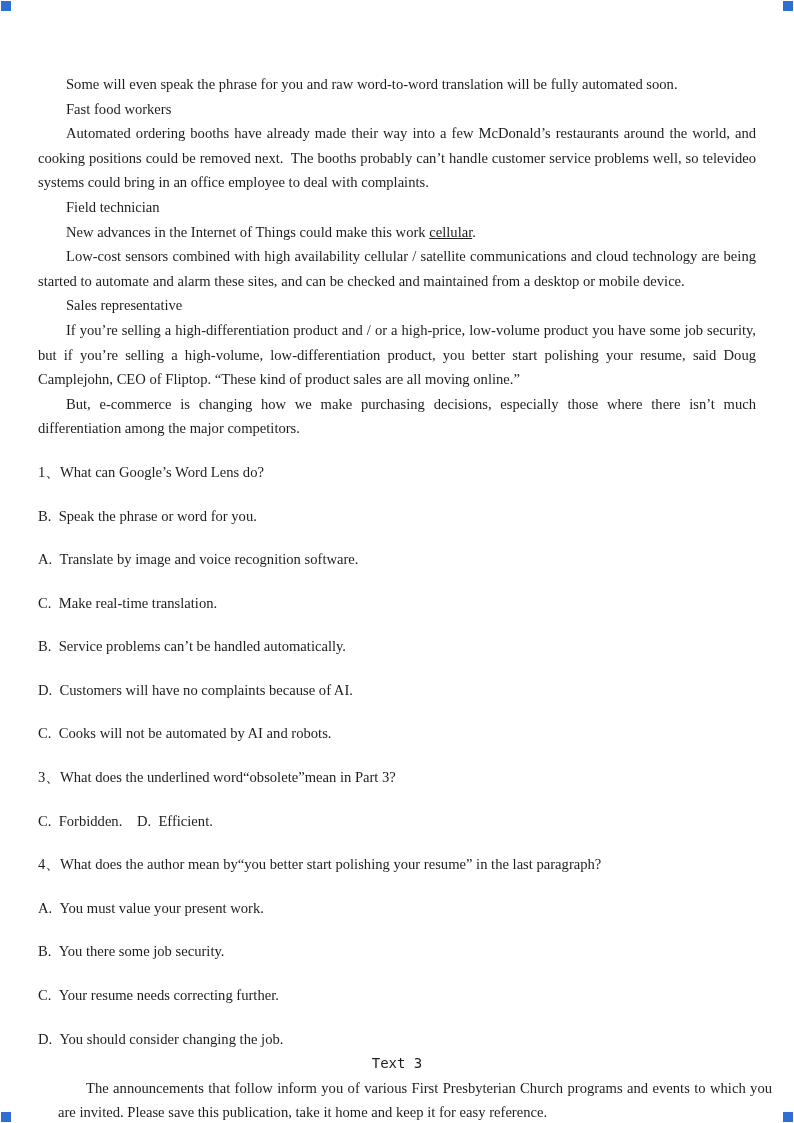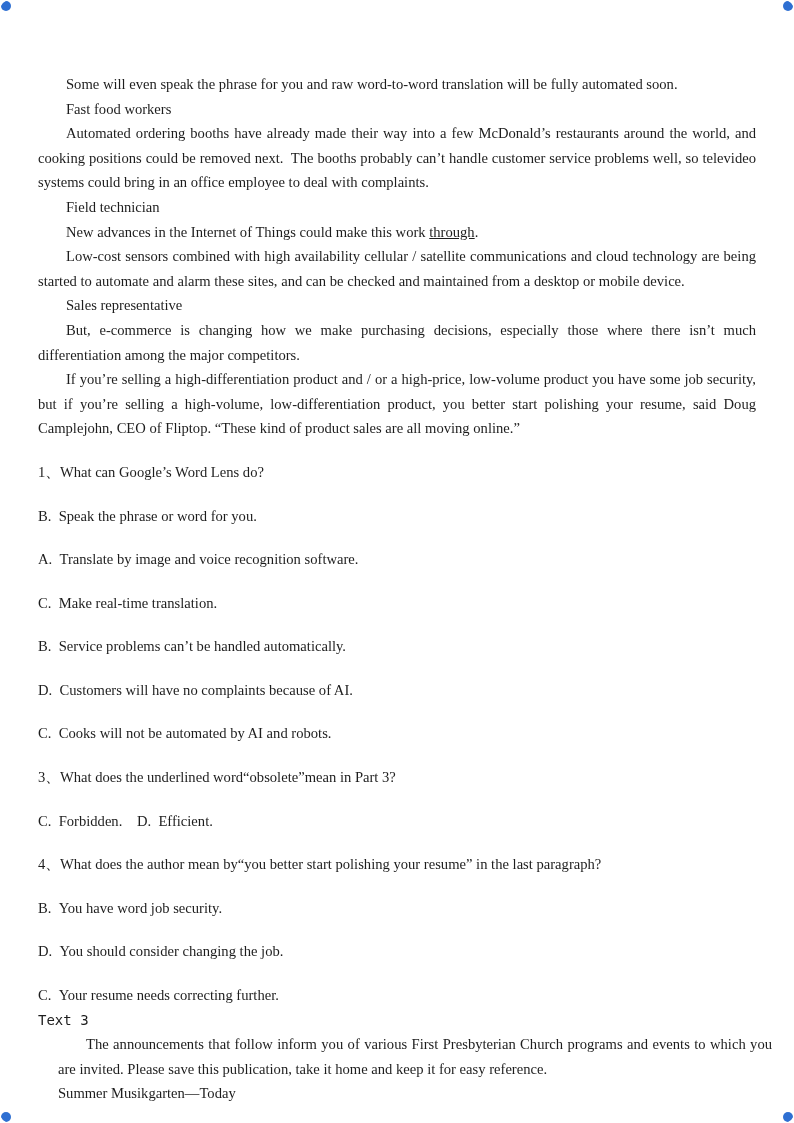--- a/index.html
+++ b/index.html
@@ -1,15 +1,15 @@
 <!DOCTYPE html>
 <html><head>
 <meta charset="utf-8">
 <style>
-  * { box-sizing: border-box; margin: 0; padding: 0; border-radius: 10px; }
+  * { box-sizing: border-box; margin: 0; padding: 0; }
   html, body {
     width: 794px; height: 1123px;
     background: #ffffff;
   }
   body {
     font-family: "Liberation Serif", "DejaVu Serif", serif;
     color: #1d1d1d;
     position: relative;
     overflow: hidden;
   }
@@ -33,56 +33,57 @@
     font-size: 14.6px;
     line-height: 24.6px;
   }
   p { margin: 0; }
   .b-para {
     text-indent: 28px;
     text-align: justify;
   }
   .b-q { text-indent: 0; margin-top: 19px; }
   .b-center {
-    text-align: left;
+    text-align: center;
     font-family: "DejaVu Sans Mono", monospace;
     font-size: 14px;
   }
   .b-offset { margin-left: 20px; width: 714px; }
   .b-plain { text-indent: 0; }
   .u { text-decoration: underline; }
 </style>
 </head>
 <body style="color: rgb(29, 29, 29); background: rgb(255, 255, 255);">
 
 <div class="page">
   <div class="corner-handle corner-tl" style="background: rgb(46, 111, 210);"></div>
   <div class="corner-handle corner-tr" style="background: rgb(46, 111, 210);"></div>
   <div class="corner-handle corner-bl" style="background: rgb(46, 111, 210);"></div>
   <div class="corner-handle corner-br" style="background: rgb(46, 111, 210);"></div>
   <div class="content" id="doc-content">
       <p class="b-para">Some will even speak the phrase for you and raw word-to-word translation will be fully automated soon.</p>
       <p class="b-para">Fast food workers</p>
       <p class="b-para">Automated ordering booths have already made their way into a few McDonald’s restaurants around the world, and cooking positions could be removed next. The booths probably can’t handle customer service problems well, so televideo systems could bring in an office employee to deal with complaints.</p>
       <p class="b-para">Field technician</p>
-      <p class="b-para"><span>New advances in the Internet of Things could make this work </span><span class="u">through</span><span>.</span></p>
+      <p class="b-para"><span>New advances in the Internet of Things could make this work </span><span class="u">cellular</span><span>.</span></p>
       <p class="b-para">Low-cost sensors combined with high availability cellular / satellite communications and cloud technology are being started to automate and alarm these sites, and can be checked and maintained from a desktop or mobile device.</p>
       <p class="b-para">Sales representative</p>
+      <p class="b-para">If you’re selling a high-differentiation product and / or a high-price, low-volume product you have some job security, but if you’re selling a high-volume, low-differentiation product, you better start polishing your resume, said Doug Camplejohn, CEO of Fliptop. “These kind of product sales are all moving online.”</p>
       <p class="b-para">But, e-commerce is changing how we make purchasing decisions, especially those where there isn’t much differentiation among the major competitors.</p>
-      <p class="b-para">If you’re selling a high-differentiation product and / or a high-price, low-volume product you have some job security, but if you’re selling a high-volume, low-differentiation product, you better start polishing your resume, said Doug Camplejohn, CEO of Fliptop. “These kind of product sales are all moving online.”</p>
       <p class="b-q">1、What can Google’s Word Lens do?</p>
       <p class="b-q">B. Speak the phrase or word for you.</p>
       <p class="b-q">A. Translate by image and voice recognition software.</p>
       <p class="b-q">C. Make real-time translation.</p>
       <p class="b-q">B. Service problems can’t be handled automatically.</p>
       <p class="b-q">D. Customers will have no complaints because of AI.</p>
       <p class="b-q">C. Cooks will not be automated by AI and robots.</p>
       <p class="b-q">3、What does the underlined word“obsolete”mean in Part 3?</p>
       <p class="b-q">C. Forbidden.  D. Efficient.</p>
       <p class="b-q">4、What does the author mean by“you better start polishing your resume” in the last paragraph?</p>
-      <p class="b-q">B. You have word job security.</p>
+      <p class="b-q">A. You must value your present work.</p>
+      <p class="b-q">B. You there some job security.</p>
+      <p class="b-q">C. Your resume needs correcting further.</p>
       <p class="b-q">D. You should consider changing the job.</p>
-      <p class="b-q">C. Your resume needs correcting further.</p>
       <p class="b-center">Text 3</p>
       <p class="b-para b-offset">The announcements that follow inform you of various First Presbyterian Church programs and events to which you are invited. Please save this publication, take it home and keep it for easy reference.</p>
       <p class="b-plain b-offset">Summer Musikgarten—Today</p>
     </div>
 </div>
 
 </body></html>

